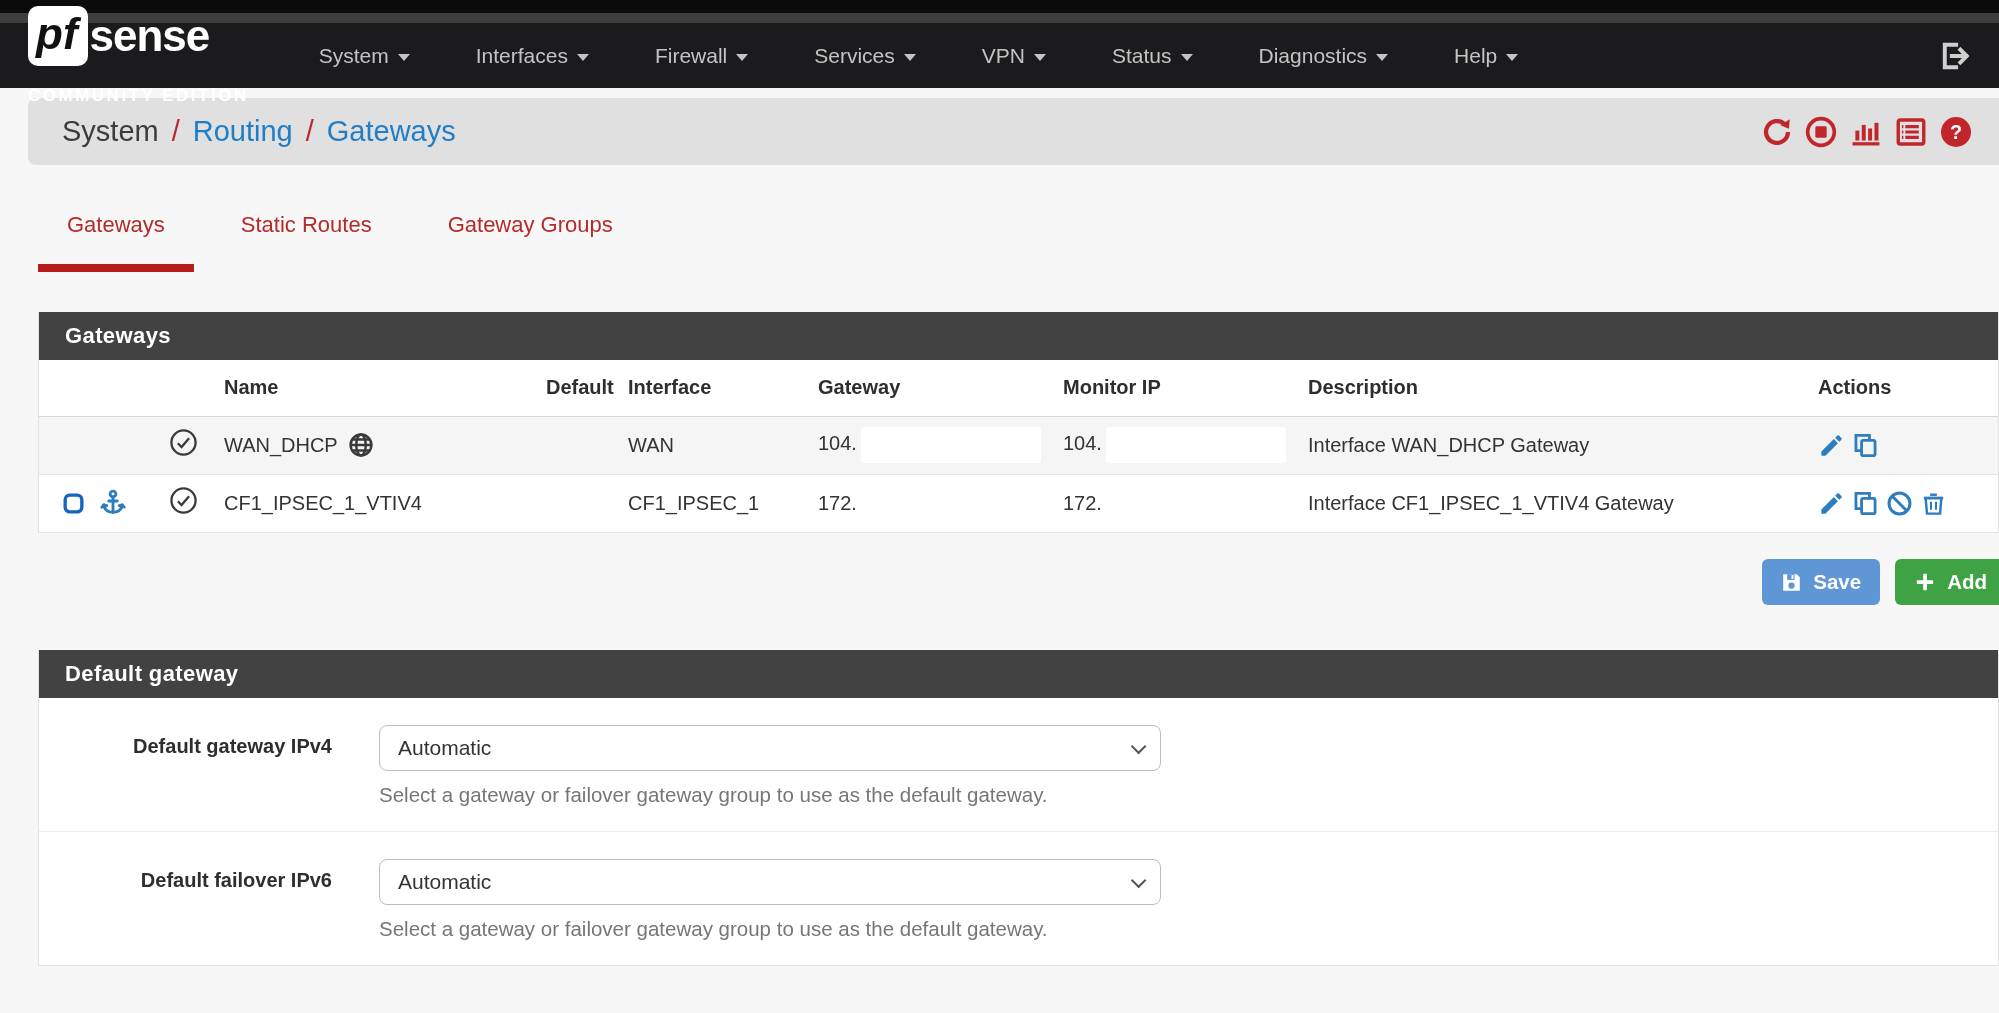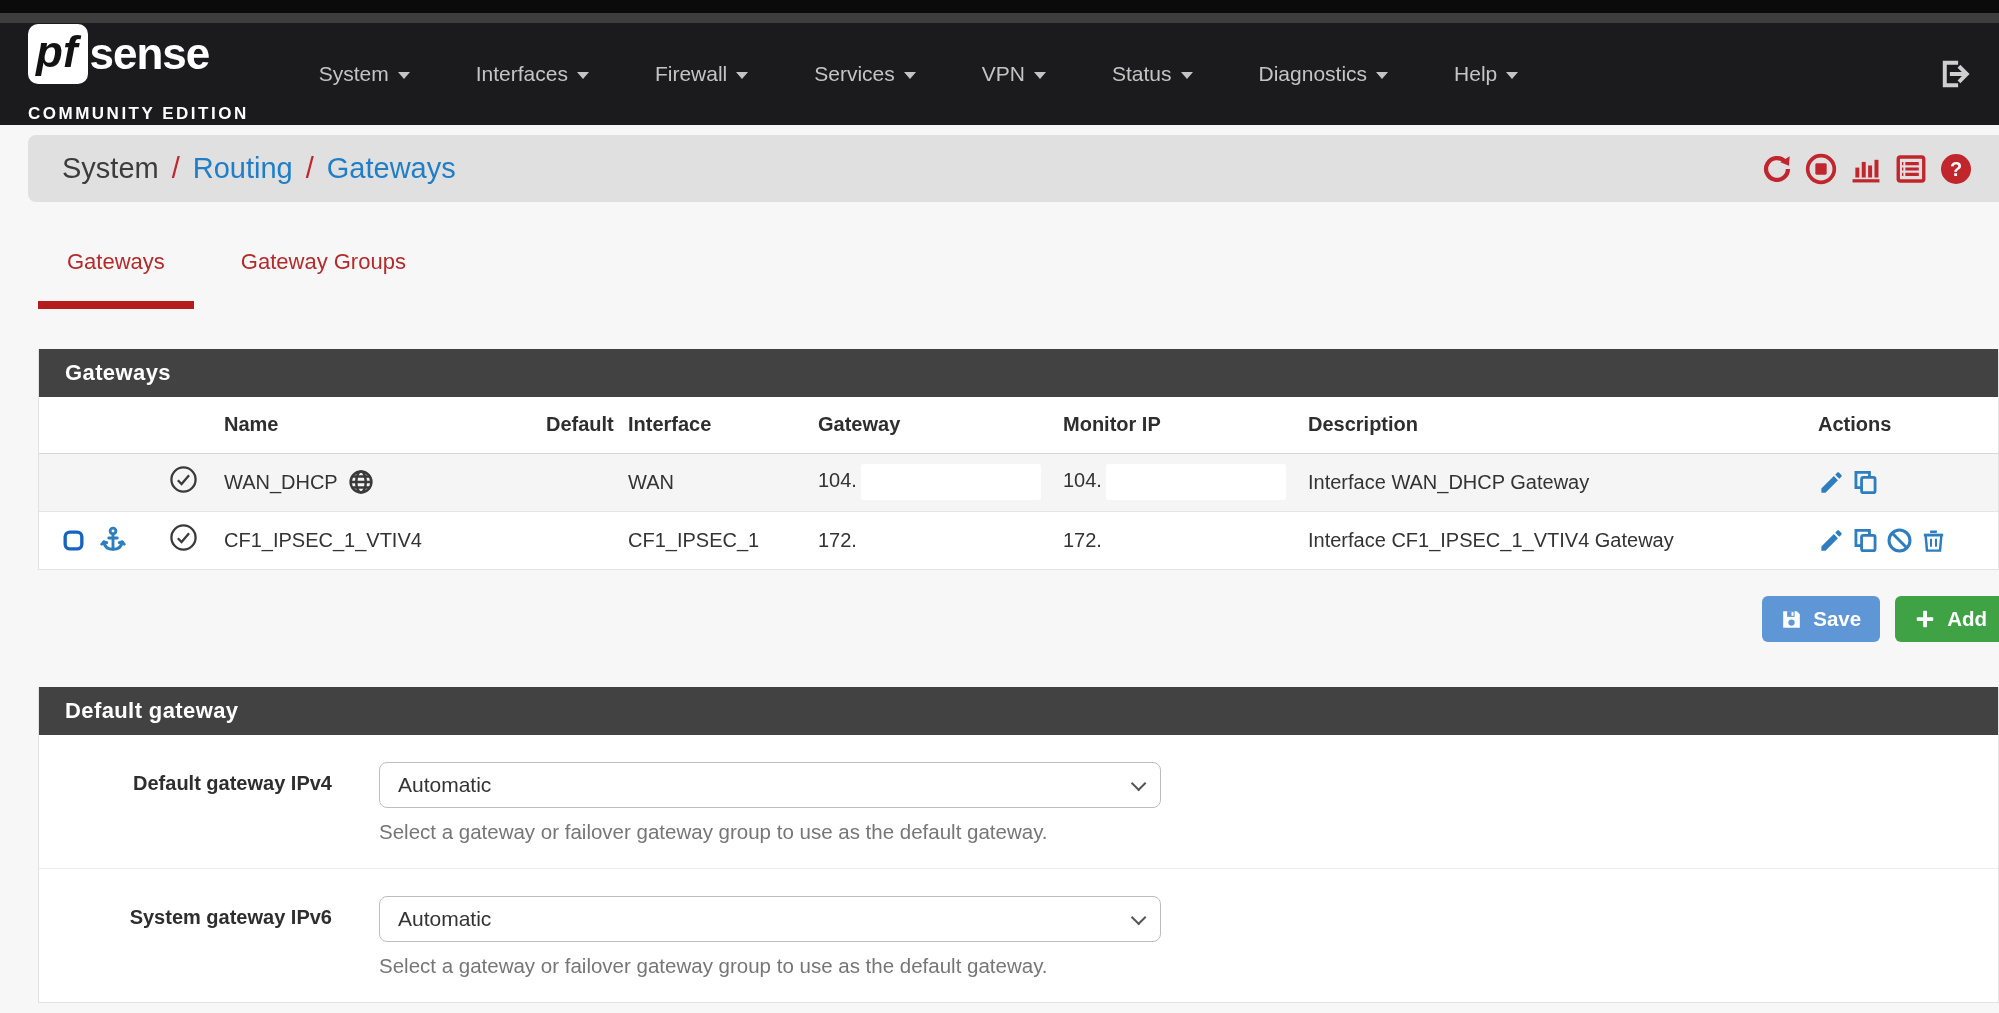--- a/index.html
+++ b/index.html
@@ -4,21 +4,21 @@
 <style>
   * { margin:0; padding:0; box-sizing:border-box; }
   html,body { width:1999px; height:1013px; overflow:hidden;
     font-family:"Liberation Sans", sans-serif; background:#f7f7f7; }
 
   
   .strip-black { height:13px; background:#0b0b0b; }
   .strip-gray  { height:10px; background:#3e3e3e; }
 
   
-  .navbar { height:102px; background:#1b1b1d; display:flex; align-items:center; padding:0 28px; }
+  .navbar { height:65px; background:#1b1b1d; display:flex; align-items:center; padding:0 28px; }
   .logo { display:flex; flex-direction:column; margin-right:70px; cursor:pointer; }
   .logo-top { display:flex; align-items:center; }
   .logo-box { background:#fff; color:#121212; font-weight:bold; font-style:italic;
     font-size:44px; line-height:52px; padding:2px 10px 6px 8px; border-radius:10px; }
   .logo-sense { color:#fff; font-weight:bold; font-size:44px; letter-spacing:-1px; margin-left:2px;text-align:right; }
   .logo-sub { color:#fff; font-size:17px; font-weight:bold; letter-spacing:2.5px; margin-top:20px; }
   .nav-items { display:flex; align-items:center; gap:66px; flex:1; }
   .nav-item { color:#c4c4c4; font-size:21px; display:flex; align-items:center; gap:9px; cursor:pointer; }
   .caret { width:0; height:0; border-left:6px solid transparent; border-right:6px solid transparent;
     border-top:7px solid #c4c4c4; margin-top:3px; }
@@ -170,20 +170,21 @@
     </svg>
     <svg width="34" height="34" viewBox="0 0 24 24">
       <circle cx="12" cy="12" r="10.6" fill="#c0262c"></circle>
       <text x="12" y="16.8" font-size="14" font-weight="bold" fill="#ffffff" text-anchor="middle" font-family="Liberation Sans, sans-serif">?</text>
     </svg>
   </div>
 </div>
 
 <div class="tabs">
   <div class="tab active">Gateways</div>
+  <div class="tab">Static Routes</div>
   <div class="tab">Gateway Groups</div>
 </div>
 
 <div class="panel panel-gw">
   <div class="panel-head">Gateways</div>
   <table>
     <colgroup>
       <col style="width:122px">
         <col style="width:55px">
         <col style="width:322px">
@@ -323,21 +324,21 @@
     <div class="form-ctl">
       <div class="select">
         <span>Automatic</span>
         <span class="chev"></span>
       </div>
       <div class="form-help">Select a gateway or failover gateway group to use as the default gateway.</div>
     </div>
   </div>
 
   <div class="form-row">
-    <div class="form-label">System gateway IPv6</div>
+    <div class="form-label">Default failover IPv6</div>
     <div class="form-ctl">
       <div class="select">
         <span>Automatic</span>
         <span class="chev"></span>
       </div>
       <div class="form-help">Select a gateway or failover gateway group to use as the default gateway.</div>
     </div>
   </div>
 </div>
 

